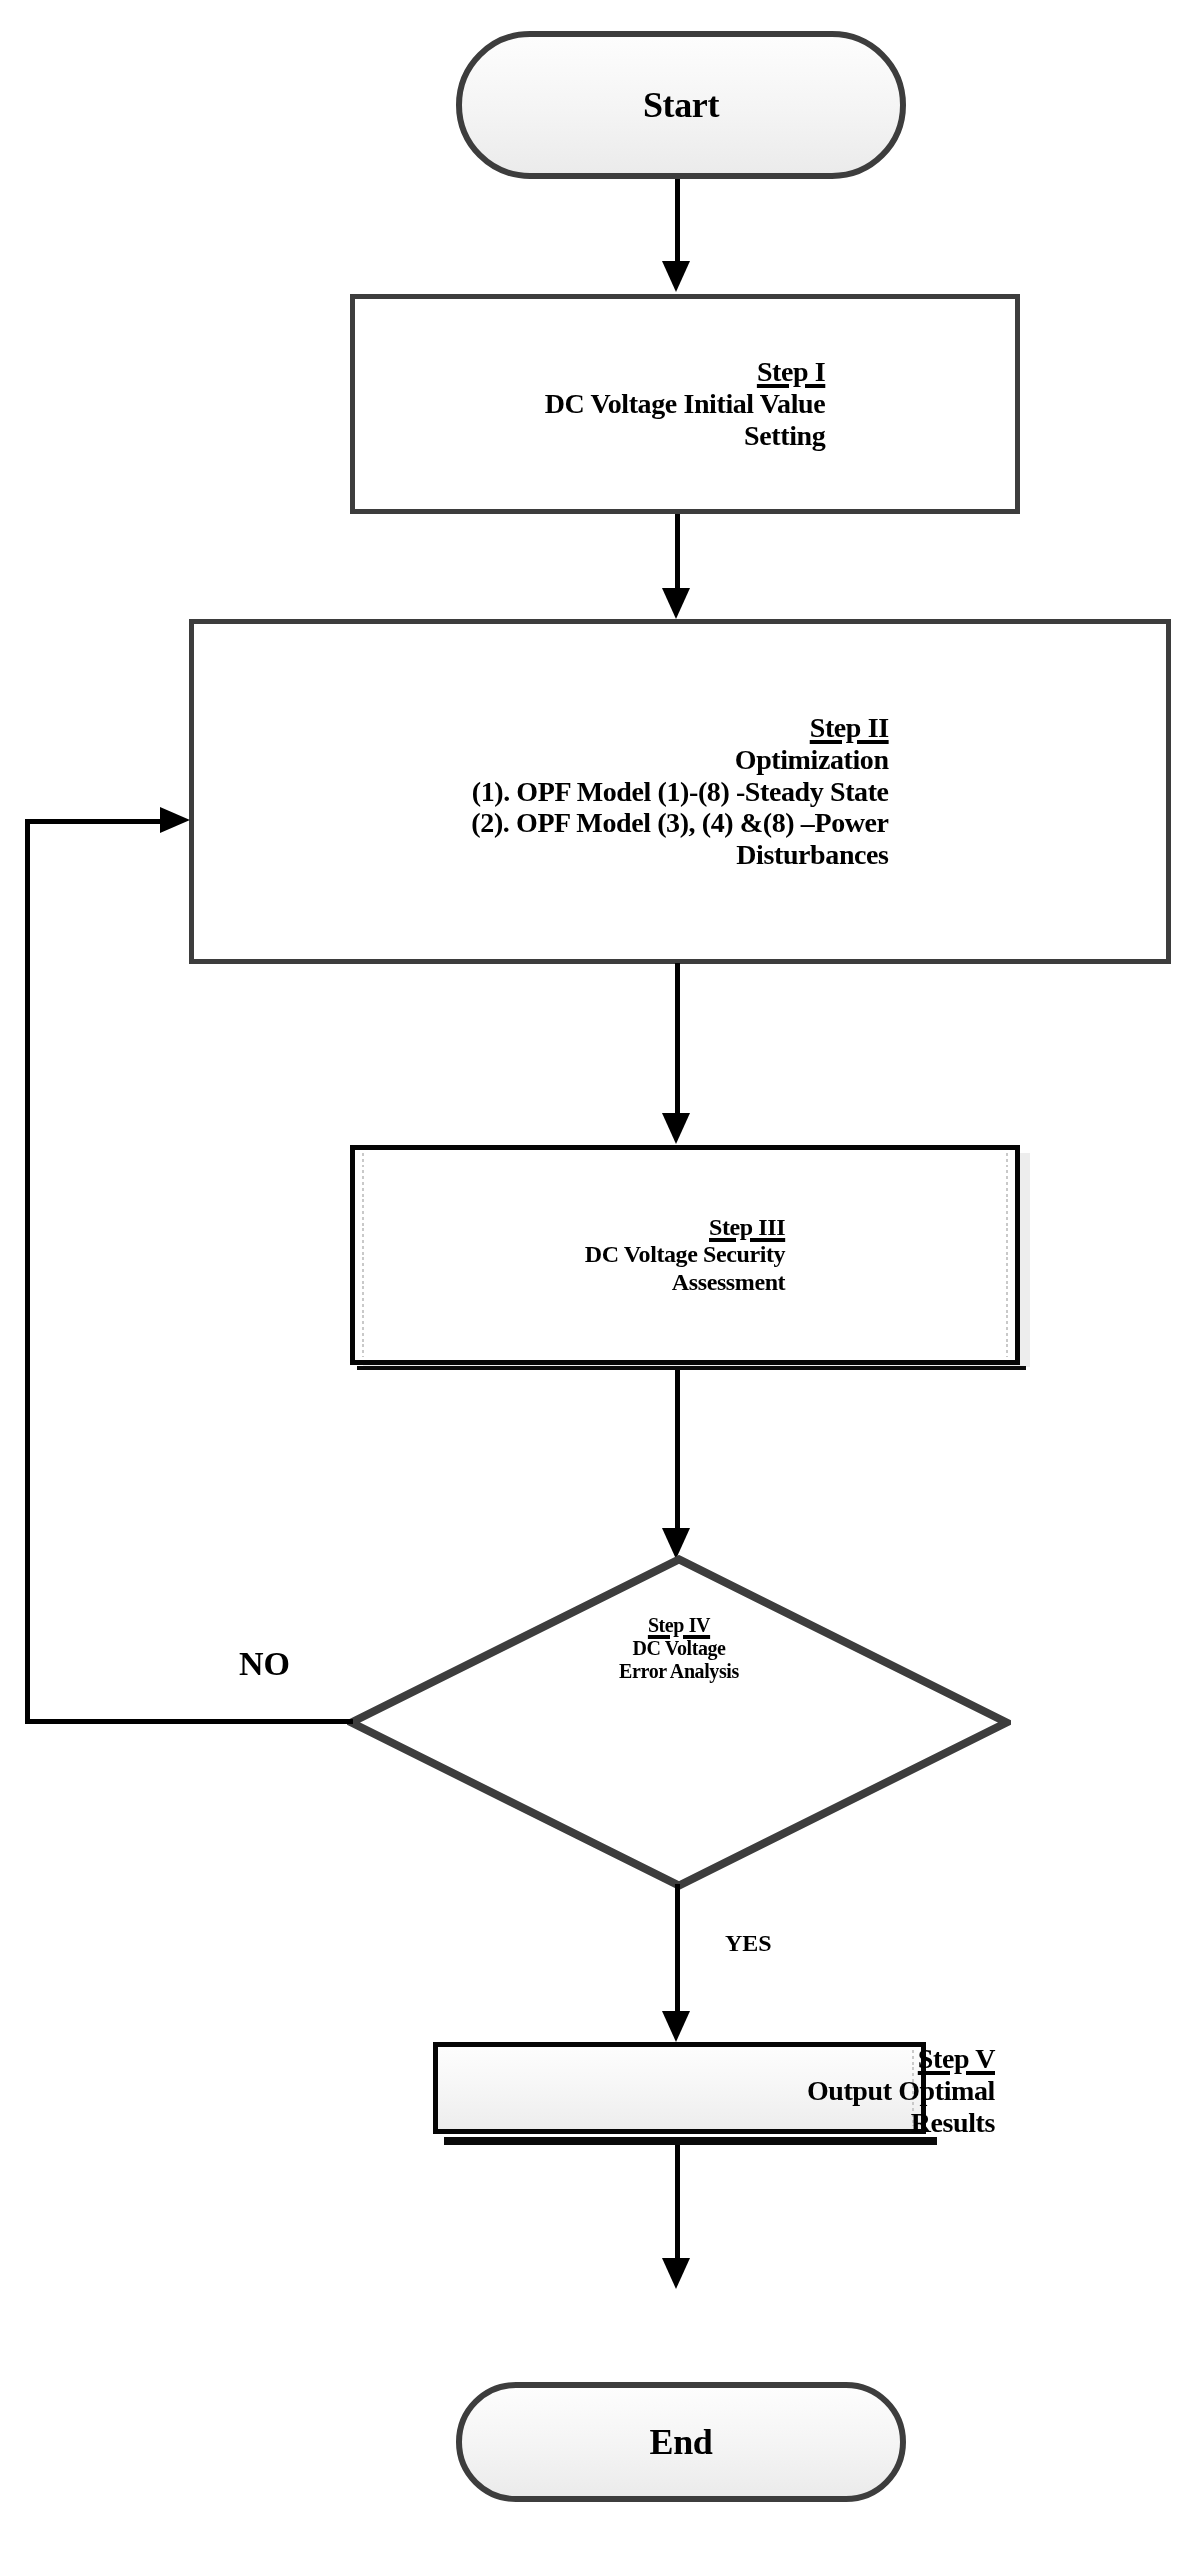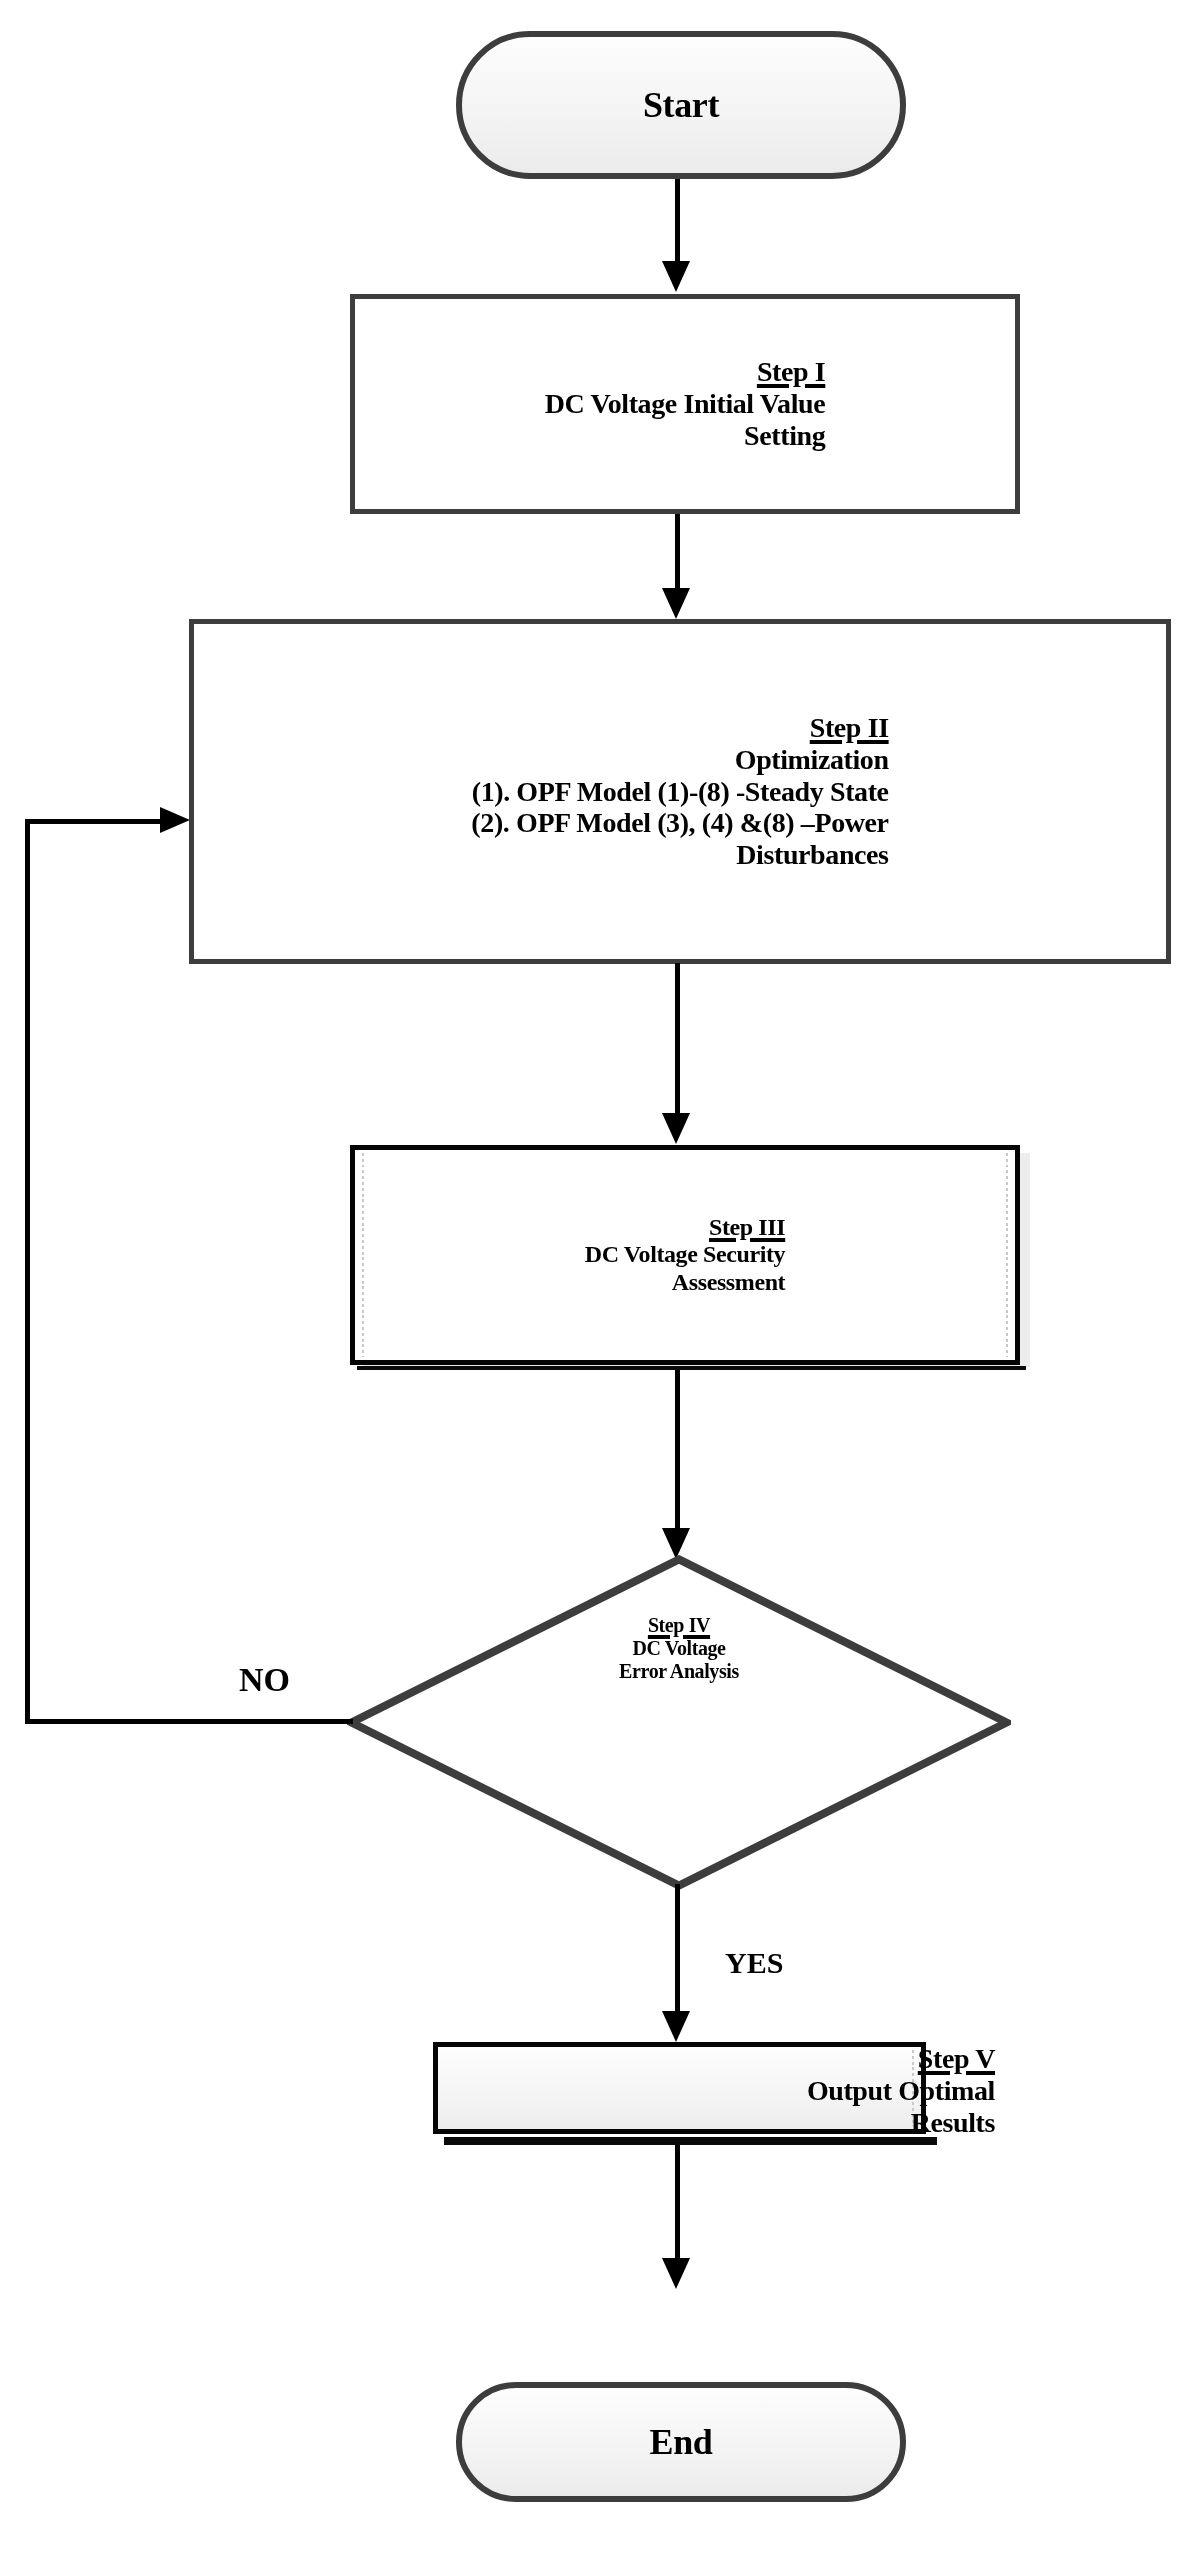--- a/index.html
+++ b/index.html
@@ -125,21 +125,20 @@
     border-bottom: 13.8px solid transparent;
     border-left: 30.5px solid #000000;
   }
 
   .edge-label {
     position: absolute;
     font-weight: bold;
     color: #000;
     letter-spacing: 0px;
     white-space: nowrap;
-    margin-top: 16px;
   }
 </style>
 </head>
 <body>
 
 <div id="canvas">
 
   <div class="term-bg" style="left:444px; top:20.3px; width:473px; height:161px;"></div>
   <div class="term-shadow" style="left:464px; top:41px; width:454px; height:149px;"></div>
   <div class="terminator" style="left:456px; top:31px; width:450px; height:148px;">
@@ -200,21 +199,21 @@
   </div>
 
   <div class="conn hline" style="left:25.4px; top:1719px; width:328px;"></div>
   <div class="conn vline" style="left:25.4px; top:819px; height:905px;"></div>
   <div class="conn hline" style="left:25.4px; top:819px; width:138px;"></div>
   <div class="arrow-right" style="left:160px; top:807px;"></div>
   <div class="edge-label" style="left:239px; top:1645px; font-size:34px;">NO</div>
 
   <div class="conn vline" style="left:675px; top:1884px; height:138px;"></div>
   <div class="arrow-down" style="left:662px; top:2011px;"></div>
-  <div class="edge-label" style="left:725px; top:1930px; font-size:30px;">YES</div>
+  <div class="edge-label" style="left:725px; top:1930px; font-size:24px;">YES</div>
 
   <div class="box-shadow-bar" style="left:444px; top:2137px; width:493px; height:8px;"></div>
   <div class="box box-black box-grad" style="left:433px; top:2042px; width:493px; height:92px;">
     <div class="box-inner-dash right"></div>
   </div>
   <div class="box-txt" style="position:absolute; left:433px; top:2043px; width:562px; font-size:28px;">
     <span class="step-title">Step V</span>
     <span class="node-line">Output Optimal</span>
     <span class="node-line">Results</span>
   </div>

